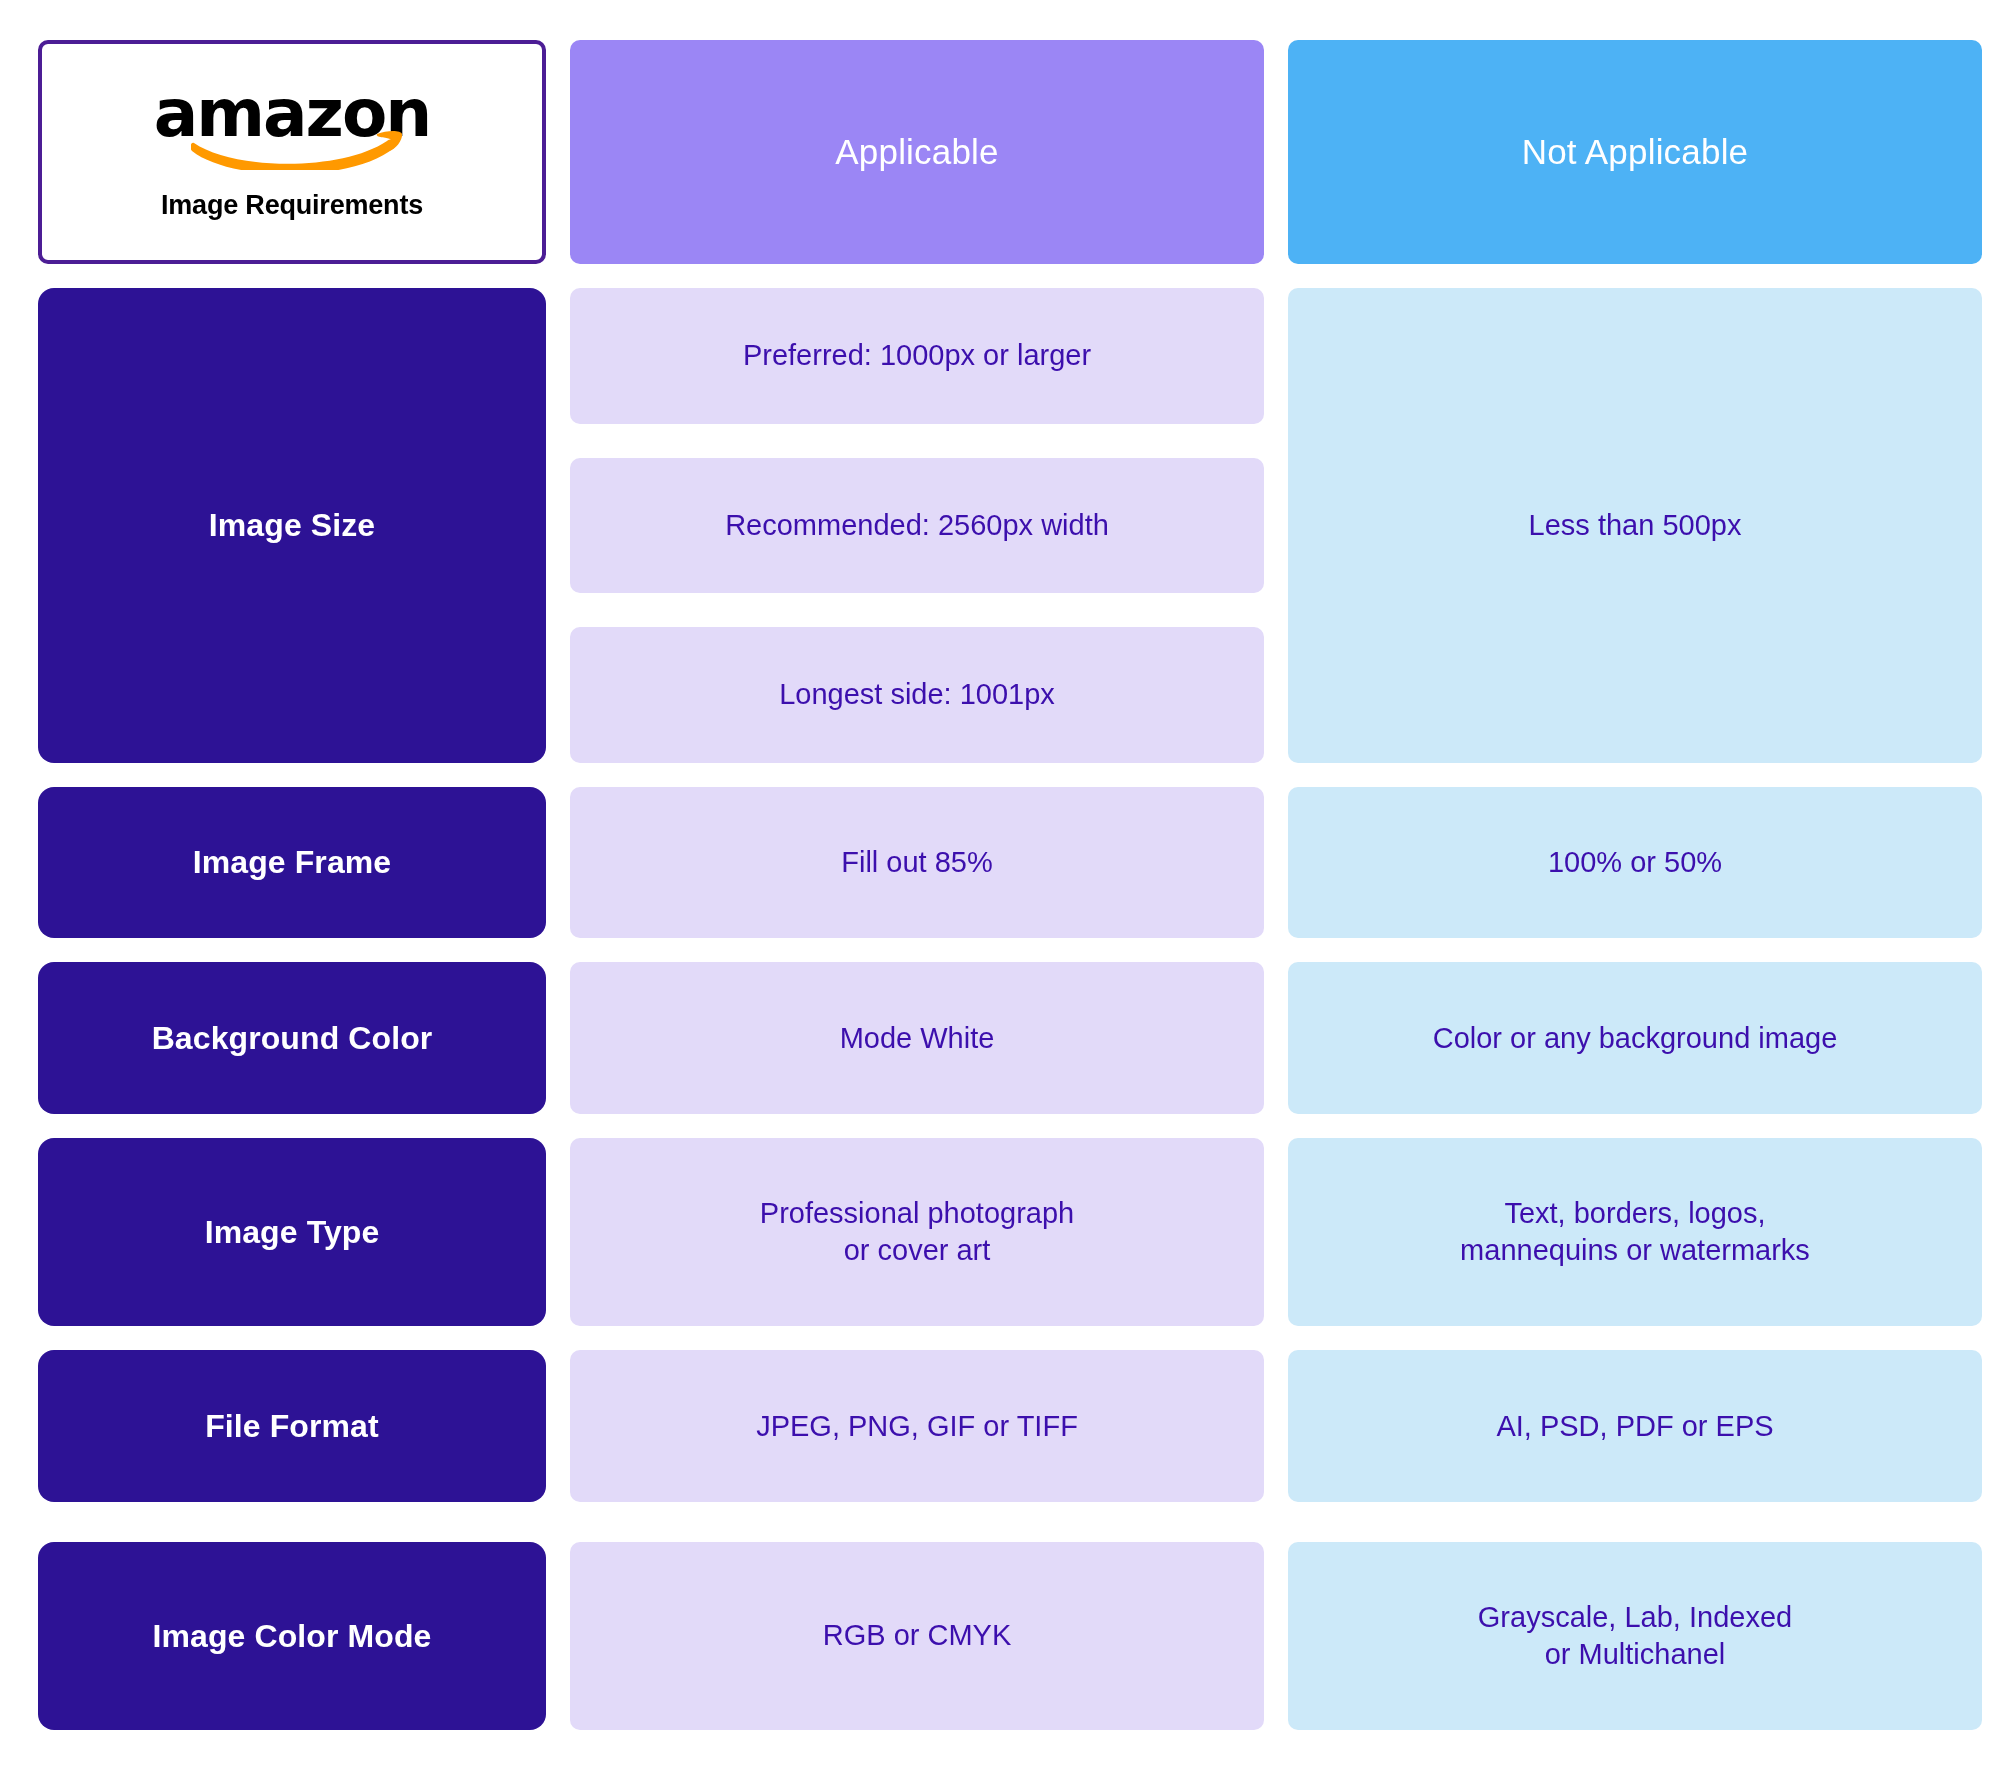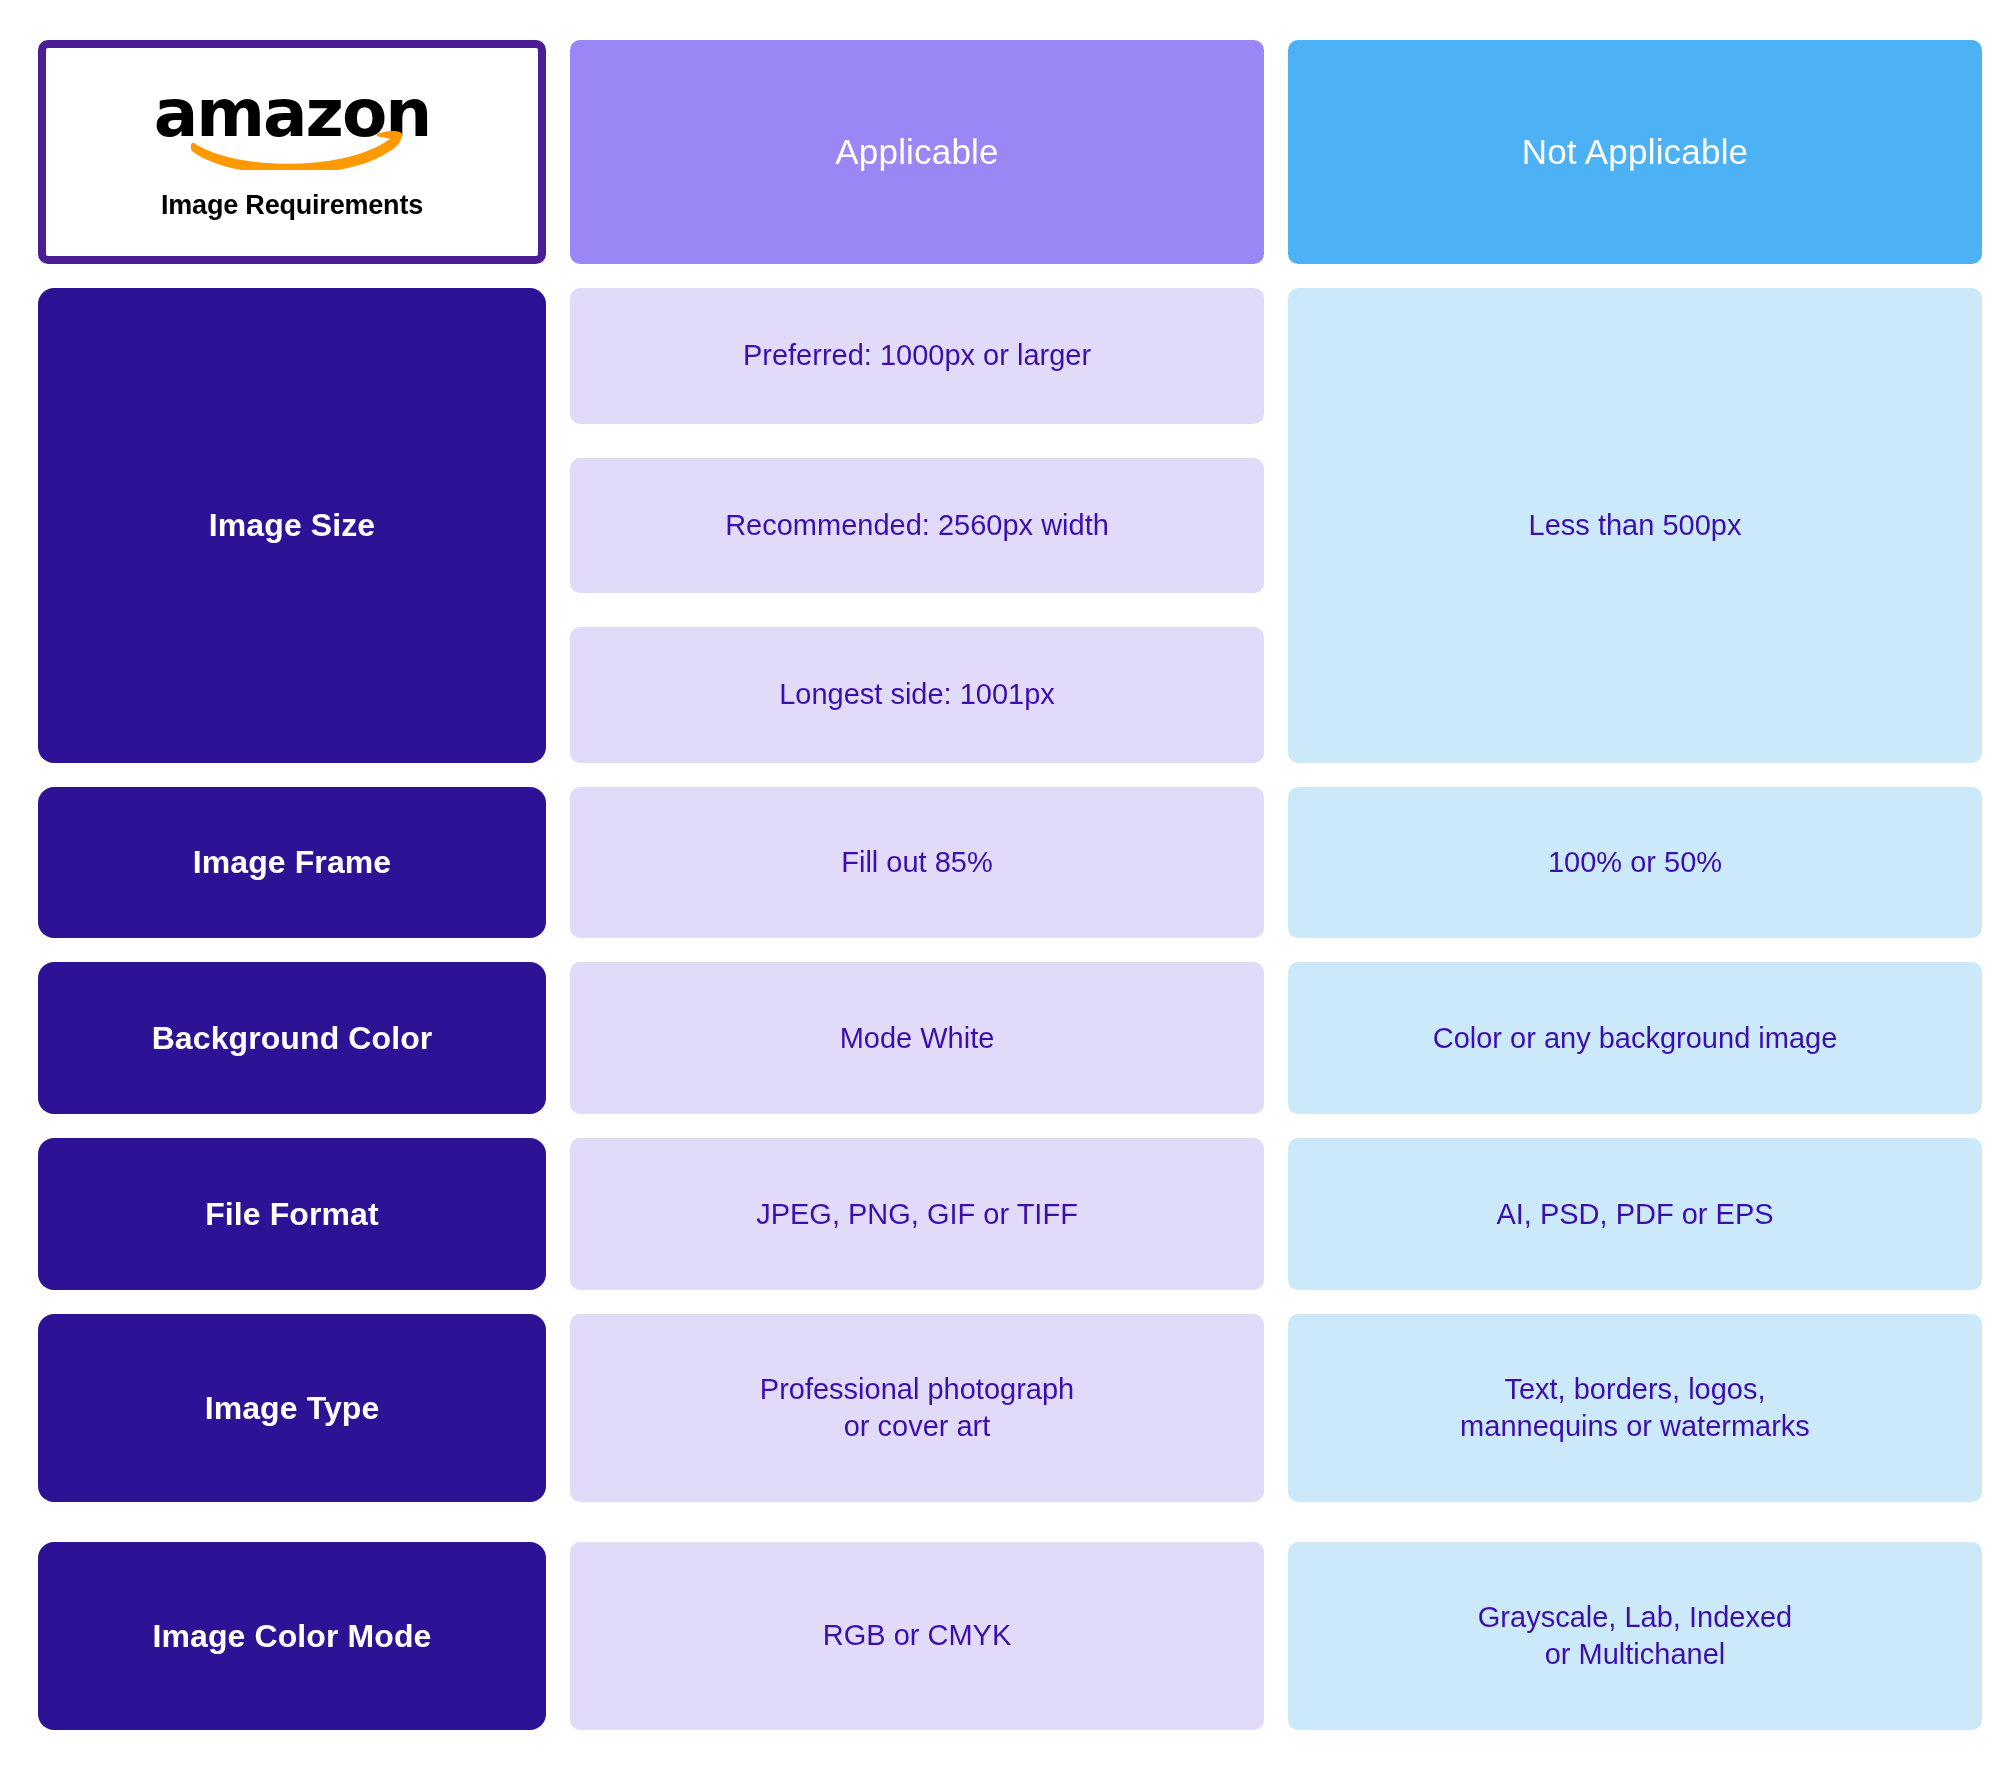--- a/index.html
+++ b/index.html
@@ -27,21 +27,21 @@
   }
   .col-label { width: 508px; flex: 0 0 508px; }
   .col-app   { width: 694px; flex: 0 0 694px; }
   .col-not   { width: 694px; flex: 0 0 694px; }
 
   
   .header-row { height: 236px; }
 
   .logo-card {
     background: #ffffff;
-    border: 8px solid #4c1d95;
+    border: 4px solid #4c1d95;
     border-radius: 10px;
     display: flex;
     flex-direction: column;
     align-items: center;
     justify-content: center;
     height: 100%;
   }
   .logo-wrap {
     position: relative;
     display: flex;
@@ -168,40 +168,40 @@
     <div class="col-app val-cell val-app">Fill out 85%</div>
     <div class="col-not val-cell val-not">100% or 50%</div>
   </div>
 
   <div class="row row-bg">
     <div class="col-label label-cell">Background Color</div>
     <div class="col-app val-cell val-app">Mode White</div>
     <div class="col-not val-cell val-not">Color or any background image</div>
   </div>
 
-  <div class="row row-file">
-    <div class="col-label label-cell">File Format</div>
-    <div class="col-app val-cell val-app">JPEG, PNG, GIF or TIFF</div>
-    <div class="col-not val-cell val-not">AI, PSD, PDF or EPS</div>
-  </div>
-
   <div class="row row-type">
     <div class="col-label label-cell">Image Type</div>
     <div class="col-app val-cell val-app">
       <span>
         <span>Professional photograph</span><br>
         <span>or cover art</span>
       </span>
     </div>
     <div class="col-not val-cell val-not">
       <span>
         <span>Text, borders, logos,</span><br>
         <span>mannequins or watermarks</span>
       </span>
     </div>
+  </div>
+
+  <div class="row row-file">
+    <div class="col-label label-cell">File Format</div>
+    <div class="col-app val-cell val-app">JPEG, PNG, GIF or TIFF</div>
+    <div class="col-not val-cell val-not">AI, PSD, PDF or EPS</div>
   </div>
 
   <div class="row row-mode">
     <div class="col-label label-cell">Image Color Mode</div>
     <div class="col-app val-cell val-app">RGB or CMYK</div>
     <div class="col-not val-cell val-not">
       <span>
         <span>Grayscale, Lab, Indexed</span><br>
         <span>or Multichanel</span>
       </span>

